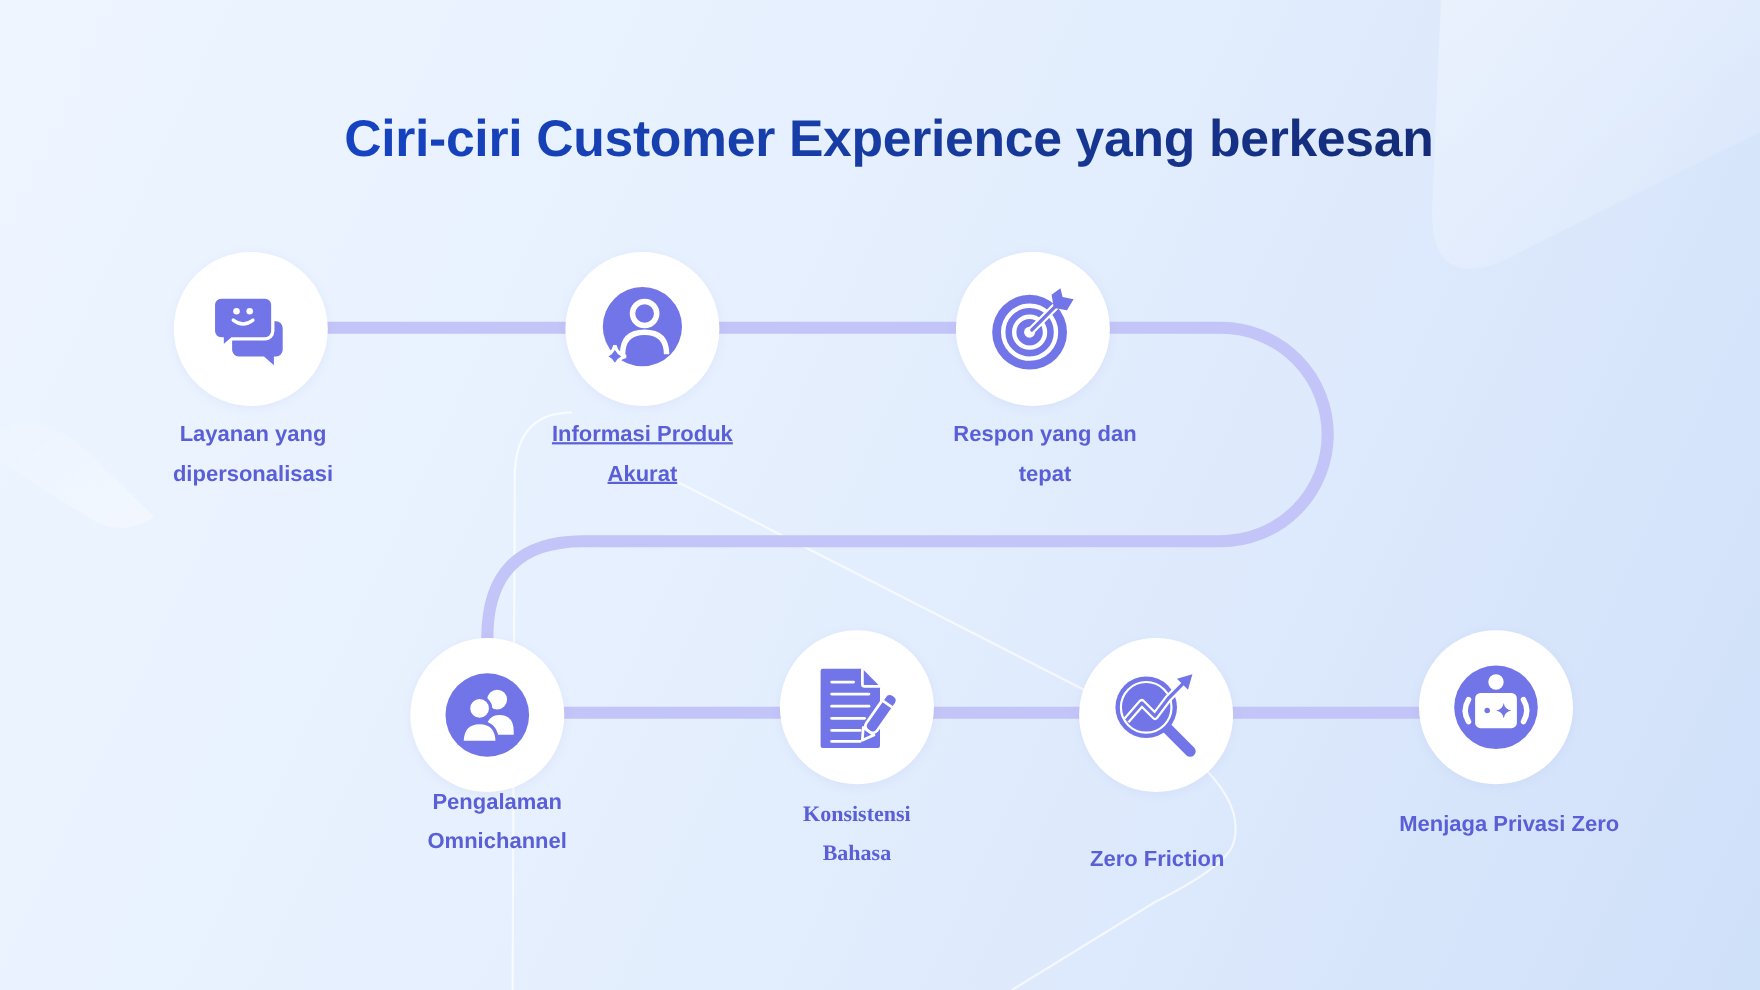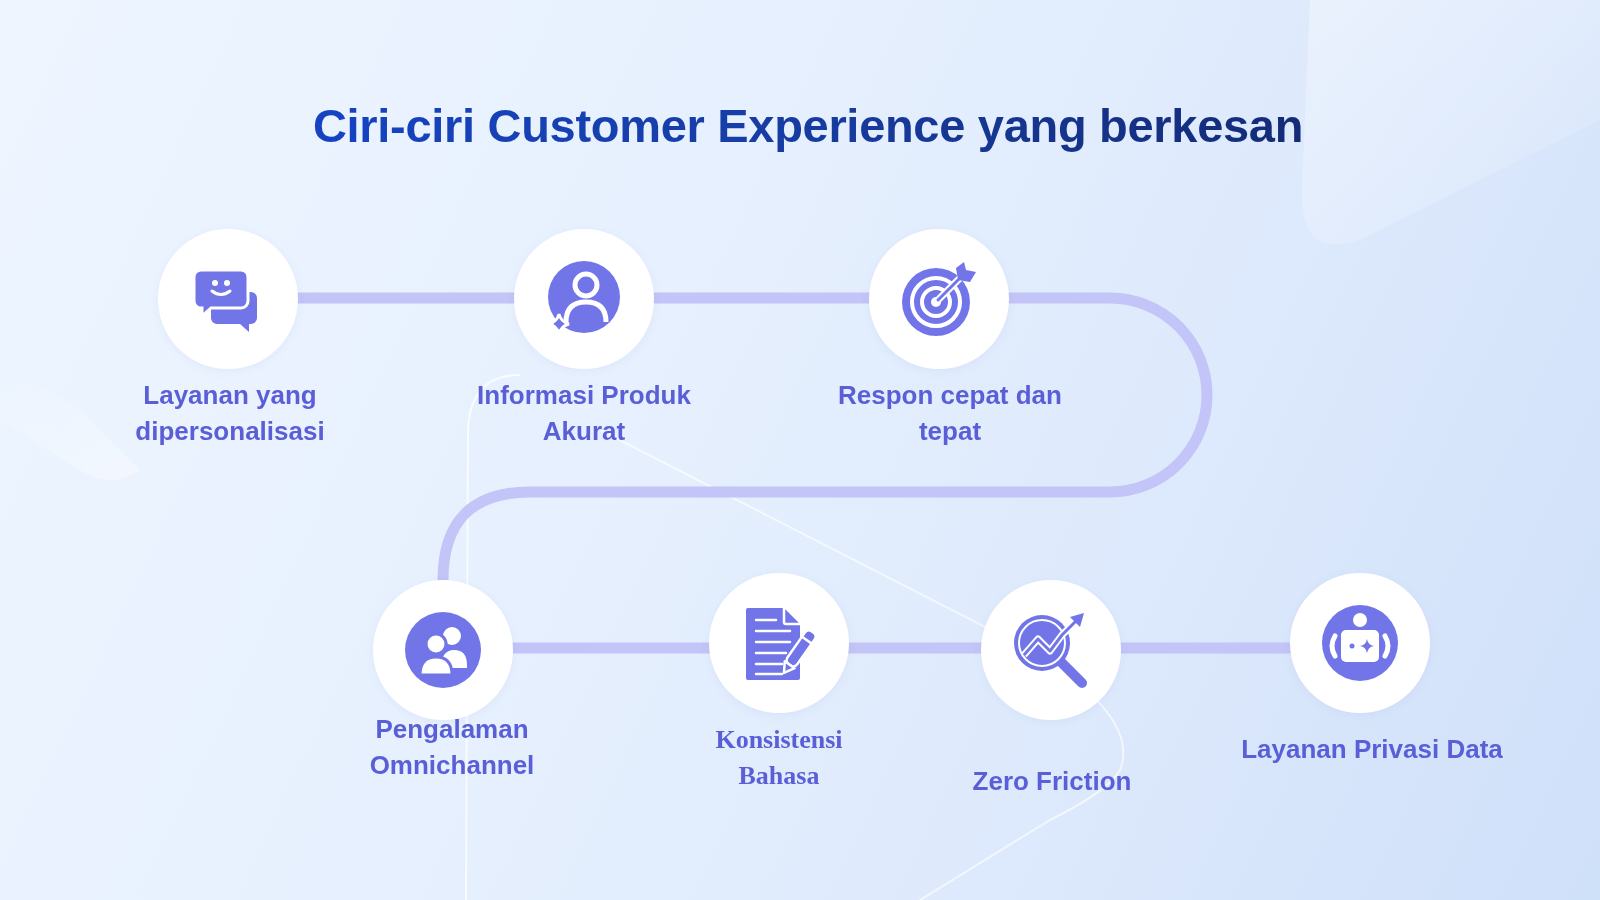--- a/index.html
+++ b/index.html
@@ -34,21 +34,21 @@
       border-radius: 50%;
       background: #ffffff;
       display: flex; align-items: center; justify-content: center;
       box-shadow: 0 2px 10px rgba(120, 130, 220, 0.08);
     }
     .node svg { width: 82px; height: 82px; display: block; }
     .label {
       position: absolute;
       width: 300px;
       text-align: center;
-      font-size: 26px;
+      font-size: 20px;
       line-height: 36px;
       font-weight: bold;
       color: #5a5fd8;
       white-space: pre-line;
     }
   </style>
 </head>
 <body>
 
 <svg class="bg-layer" width="1600" height="900" viewBox="0 0 1600 900">
@@ -103,35 +103,35 @@
 dipersonalisasi</div>
 
 <div class="node" style="left:514px; top:229px;">
   <svg viewBox="0 0 82 82">
     <circle cx="41" cy="39" r="36" fill="#7175e8"></circle>
     <circle cx="43" cy="27" r="11" fill="none" stroke="#ffffff" stroke-width="5"></circle>
     <path d="M23 64 Q23 44 43 44 Q63 44 63 64" fill="none" stroke="#ffffff" stroke-width="5"></path>
     <path d="M16 56 Q18 64 26 66 Q18 68 16 76 Q14 68 6 66 Q14 64 16 56z" fill="#7175e8" stroke="#ffffff" stroke-width="3"></path>
   </svg>
 </div>
-<div class="label" style="left:434px; top:377px;">Informasi Produk
+<div class="label" style="left:434px; top:377px;text-decoration:underline;">Informasi Produk
 Akurat</div>
 
 <div class="node" style="left:869px; top:229px;">
   <svg viewBox="0 0 82 82">
     <circle cx="38" cy="44" r="34" fill="#7175e8"></circle>
     <circle cx="38" cy="44" r="24" fill="none" stroke="#ffffff" stroke-width="4"></circle>
     <circle cx="38" cy="44" r="14" fill="none" stroke="#ffffff" stroke-width="4"></circle>
     <circle cx="38" cy="44" r="5" fill="#ffffff"></circle>
     <path d="M40 42 L64 18" stroke="#ffffff" stroke-width="7" stroke-linecap="round"></path>
     <path d="M40 42 L64 18" stroke="#7175e8" stroke-width="3" stroke-linecap="round"></path>
     <path d="M58 10 L60 22 L72 24 L78 14 L68 12 L66 4 Z" fill="#7175e8"></path>
   </svg>
 </div>
-<div class="label" style="left:800px; top:377px;">Respon cepat dan
+<div class="label" style="left:800px; top:377px;">Respon yang dan
 tepat</div>
 
 <div class="node" style="left:373px; top:580px;">
   <svg viewBox="0 0 82 82">
     <circle cx="41" cy="41" r="38" fill="#7175e8"></circle>
     <circle cx="50" cy="27" r="10" fill="#ffffff" stroke="#7175e8" stroke-width="2"></circle>
     <path d="M38 60 Q38 40 52 40 Q66 40 66 56 L66 60 Z" fill="#ffffff" stroke="#7175e8" stroke-width="2"></path>
     <circle cx="34" cy="35" r="10" fill="#ffffff" stroke="#7175e8" stroke-width="3"></circle>
     <path d="M18 66 Q18 48 34 48 Q50 48 50 66 Z" fill="#ffffff" stroke="#7175e8" stroke-width="3"></path>
   </svg>
@@ -177,13 +177,13 @@
   <svg viewBox="0 0 82 82">
     <circle cx="41" cy="41" r="38" fill="#7175e8"></circle>
     <circle cx="41" cy="18" r="7" fill="#ffffff"></circle>
     <rect x="22" y="28" width="38" height="32" rx="5" fill="#ffffff"></rect>
     <path d="M16 34 Q10 44 16 54" stroke="#ffffff" stroke-width="5" fill="none" stroke-linecap="round"></path>
     <path d="M66 34 Q72 44 66 54" stroke="#ffffff" stroke-width="5" fill="none" stroke-linecap="round"></path>
     <circle cx="33" cy="44" r="2.5" fill="#7175e8"></circle>
     <path d="M48 37 Q49 43 55 44 Q49 45 48 51 Q47 45 41 44 Q47 43 48 37z" fill="#7175e8"></path>
   </svg>
 </div>
-<div class="label" style="left:1222px; top:731px;">Layanan Privasi Data</div>
+<div class="label" style="left:1222px; top:731px;">Menjaga Privasi Zero</div>
 
 </body></html>

